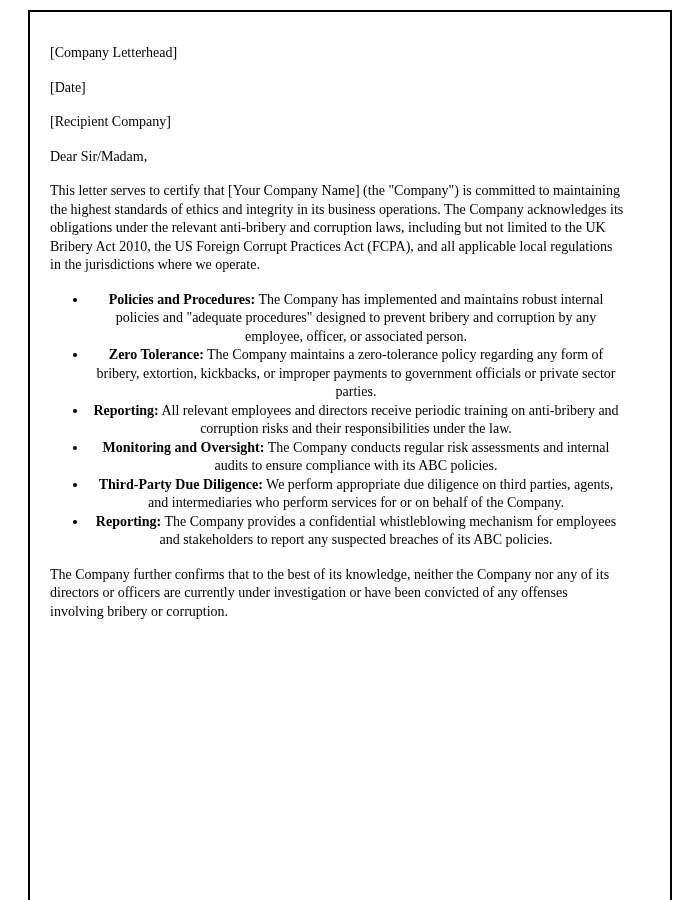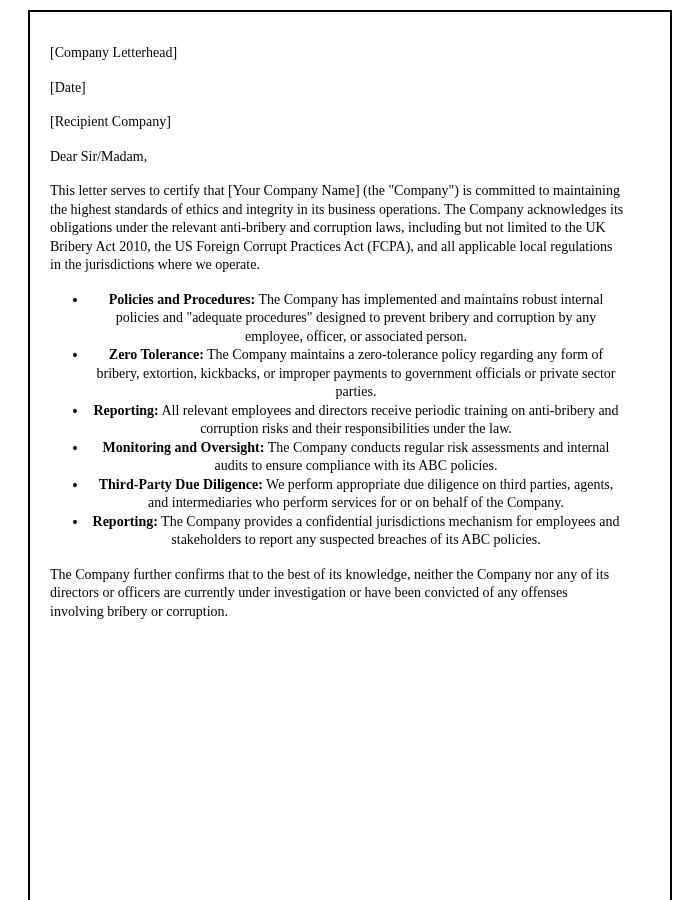--- a/index.html
+++ b/index.html
@@ -86,20 +86,20 @@
       <li>
         <strong>Monitoring and Oversight:</strong>
         <span>The Company conducts regular risk assessments and internal audits to ensure compliance with its ABC policies.</span>
       </li>
       <li>
         <strong>Third-Party Due Diligence:</strong>
         <span>We perform appropriate due diligence on third parties, agents, and intermediaries who perform services for or on behalf of the Company.</span>
       </li>
       <li>
         <strong>Reporting:</strong>
-        <span>The Company provides a confidential jurisdictions mechanism for employees and stakeholders to report any suspected breaches of its ABC policies.</span>
+        <span>The Company provides a confidential whistleblowing mechanism for employees and stakeholders to report any suspected breaches of its ABC policies.</span>
       </li>
     </ul>
 
     <p class="para">The Company further confirms that to the best of its knowledge, neither the Company nor any of its directors or officers are currently under investigation or have been convicted of any offenses involving bribery or corruption.</p>
 
   </div>
 </div>
 
 </body></html>

